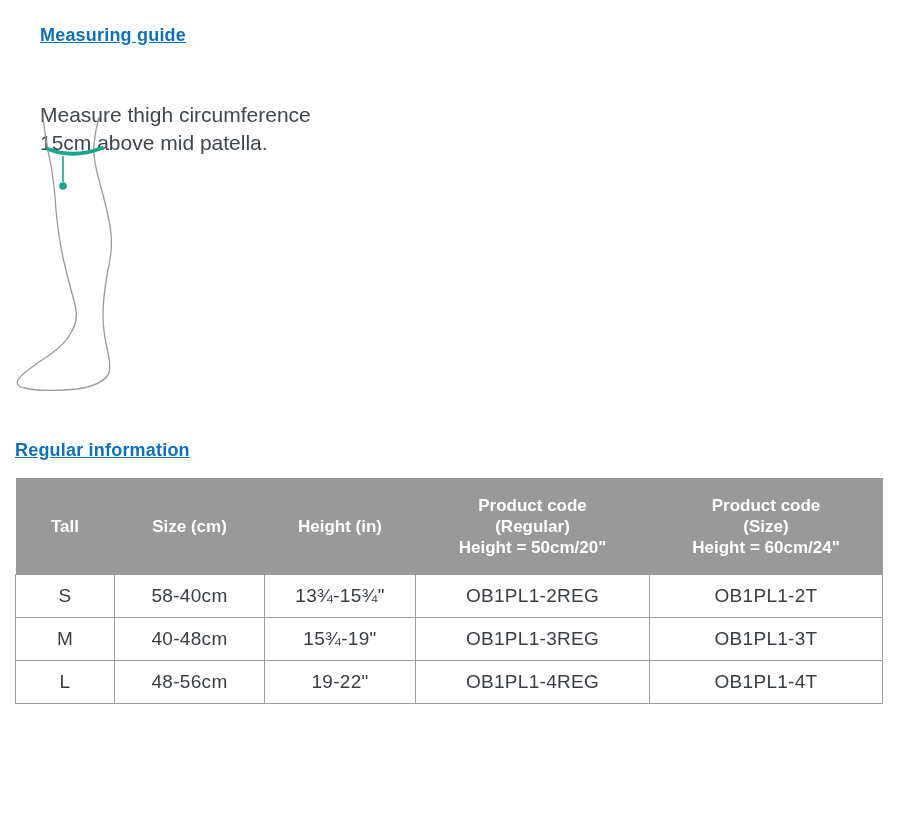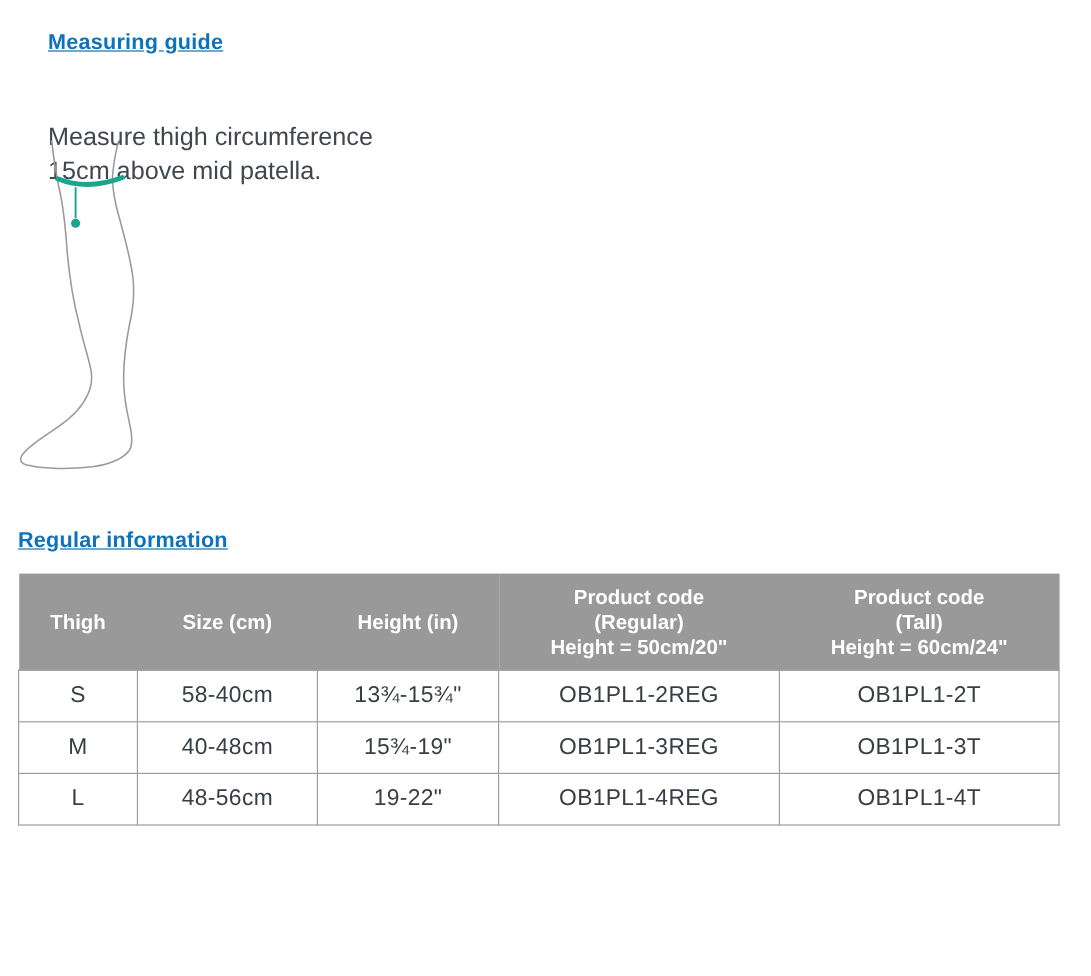--- a/index.html
+++ b/index.html
@@ -32,21 +32,21 @@
   .marker-line{stroke:var(--teal);stroke-width:1.6;}
   .marker-dot{fill:var(--teal);}
   .oi-title{left:15px;top:440px;}
   table.order{
     left:15px;top:478px;position:absolute;
     border-collapse:collapse;table-layout:fixed;width:867px;
   }
   table.order th{
     background:var(--header-gray);color:var(--header-text);
     font-size:17px;font-weight:700;line-height:21px;
-    height:80px;text-align:center;vertical-align:middle;
+    height:96px;text-align:center;vertical-align:middle;
     padding:0 4px;border:none;
   }
   table.order th span{display:block;}
   table.order td{
     border:1px solid var(--table-border);
     height:42px;text-align:center;vertical-align:middle;
     font-size:19px;letter-spacing:.3px;color:#383e44;
     background:#ffffff;padding:0 4px;
   }
 </style>
@@ -92,36 +92,36 @@
     <colgroup>
       <col style="width:99px">
         <col style="width:150px">
         <col style="width:151px">
       <col style="width:234px">
         <col style="width:233px">
     </colgroup>
     <thead>
       <tr>
         <th>
-          <span>Thigh</span>
+          <span>Tall</span>
         </th>
         <th>
           <span>Size (cm)</span>
         </th>
         <th>
           <span>Height (in)</span>
         </th>
         <th>
           <span>Product code</span>
           <span>(Regular)</span>
           <span>Height = 50cm/20"</span>
         </th>
         <th>
           <span>Product code</span>
-          <span>(Tall)</span>
+          <span>(Size)</span>
           <span>Height = 60cm/24"</span>
         </th>
       </tr>
     </thead>
     <tbody>
       <tr>
         <td>S</td>
         <td>58-40cm</td>
         <td>13¾-15¾"</td>
         <td>OB1PL1-2REG</td>

